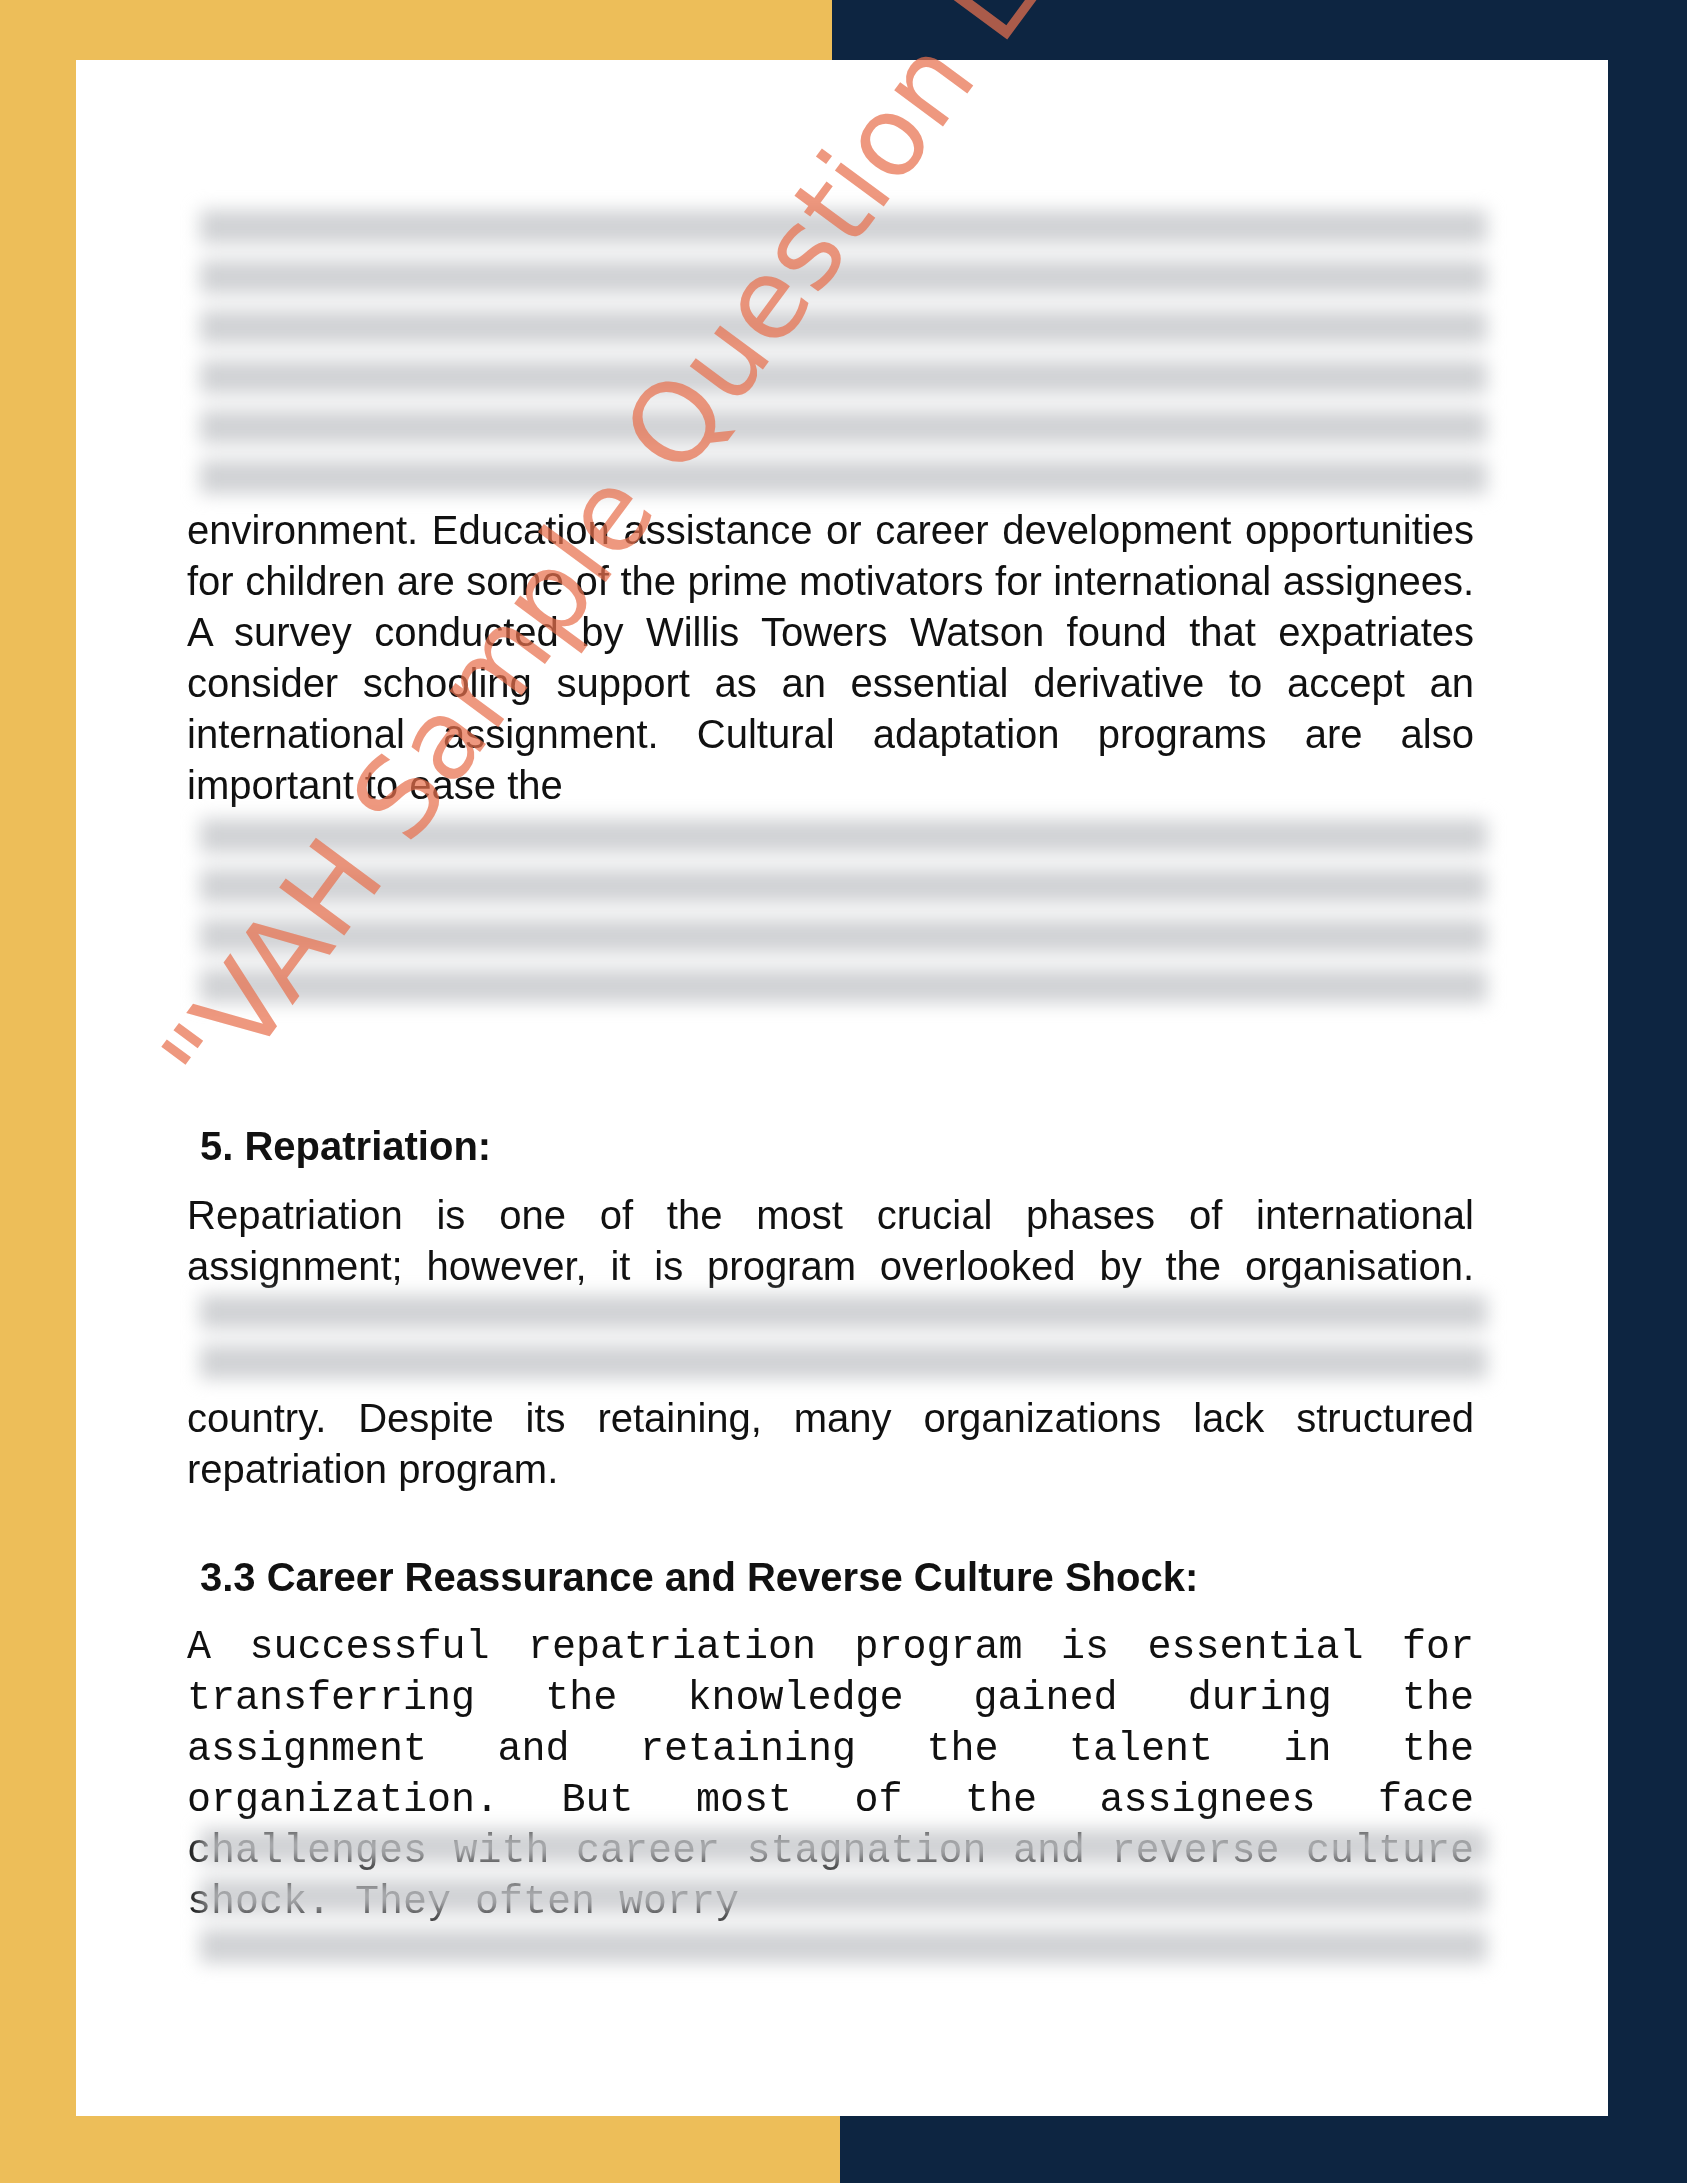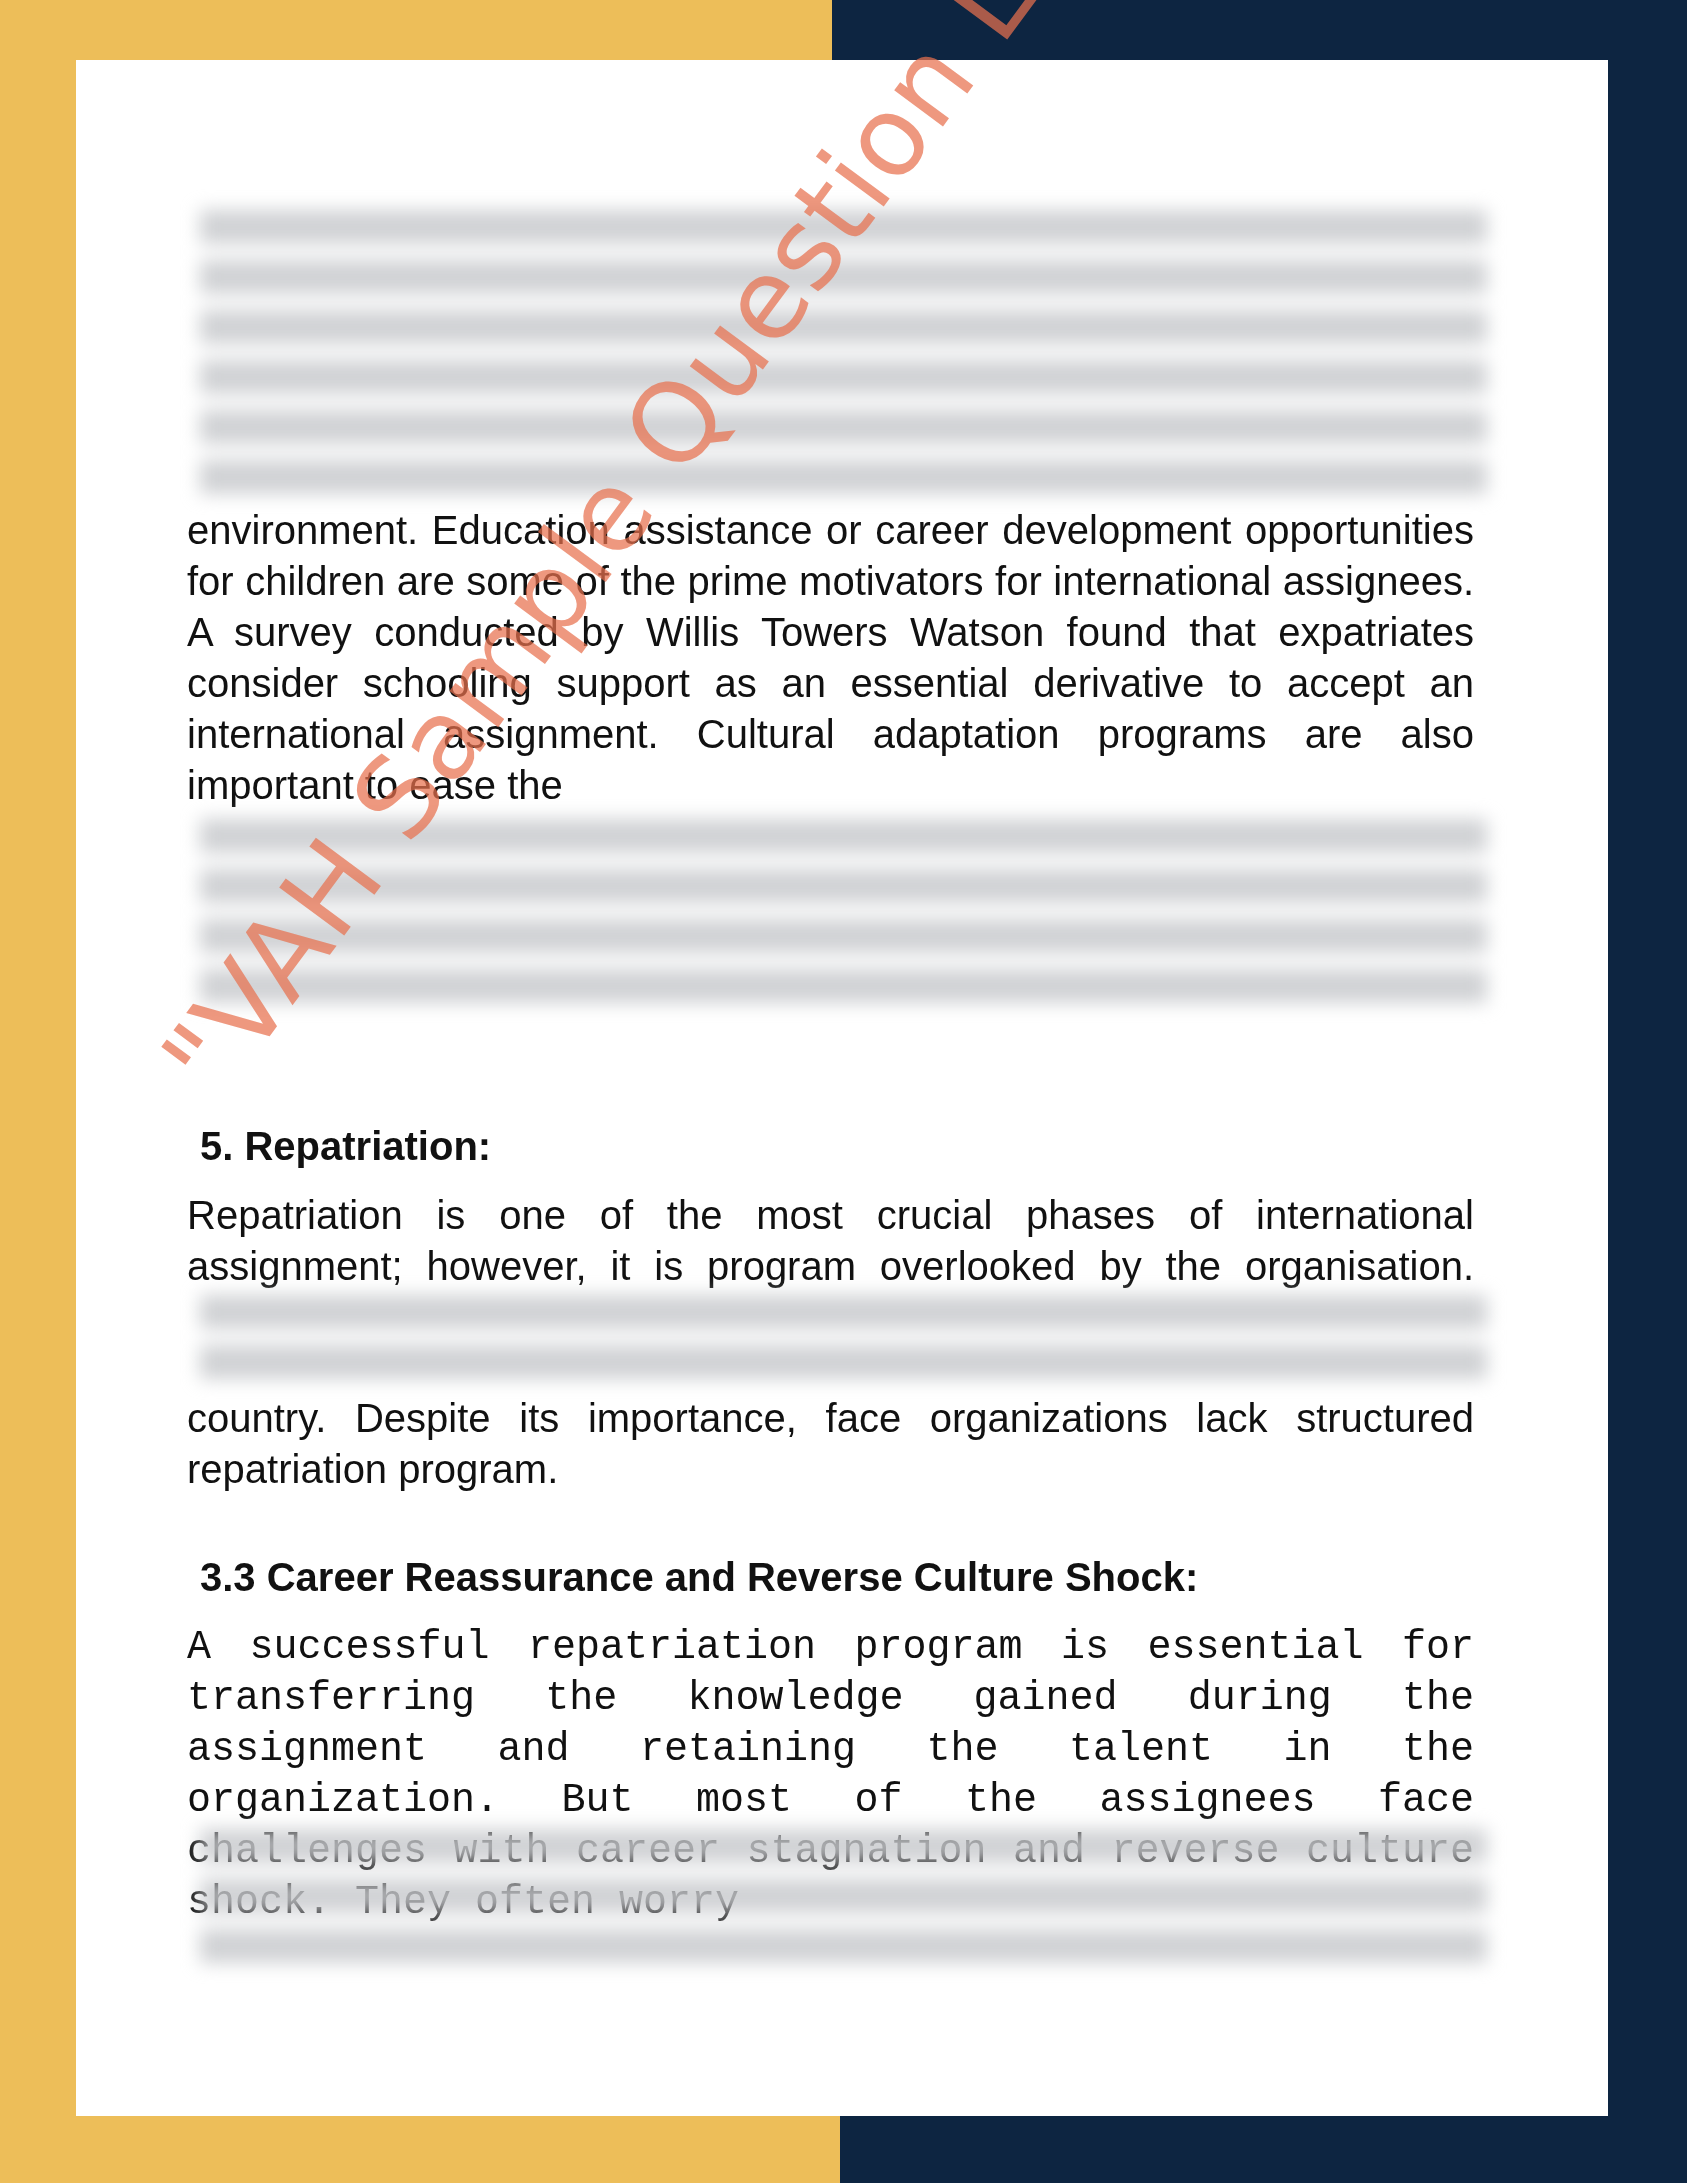--- a/index.html
+++ b/index.html
@@ -58,21 +58,21 @@
 <div class="para" style="top:505px;">environment. Education assistance or career development opportunities for children are some of the prime motivators for international assignees. A survey conducted by Willis Towers Watson found that expatriates consider schooling support as an essential derivative to accept an international assignment. Cultural adaptation programs are also important to ease the</div>
 
 <div class="blur-block" style="top:819px; height:193px;"></div>
 
 <div class="heading" style="top:1101px;">5. Repatriation:</div>
 
 <div class="para justify-last" style="top:1190px;">Repatriation is one of the most crucial phases of international assignment; however, it is program overlooked by the organisation.</div>
 
 <div class="blur-block" style="top:1295px; height:93px;"></div>
 
-<div class="para" style="top:1393px;">country. Despite its importance, face organizations lack structured repatriation program.</div>
+<div class="para" style="top:1393px;">country. Despite its retaining, many organizations lack structured repatriation program.</div>
 
 <div class="heading" style="top:1532px;">3.3 Career Reassurance and Reverse Culture Shock:</div>
 
 <div class="para" style="top:1622px;font-family:Liberation Mono, monospace;">A successful repatriation program is essential for transferring the knowledge gained during the assignment and retaining the talent in the organization. But most of the assignees face challenges with career stagnation and reverse culture shock. They often worry</div>
 
 <div class="blur-block" style="top:1829px; height:147px;"></div>
 
 <div class="watermark">"VAH Sample Question Library"</div>
 
 

